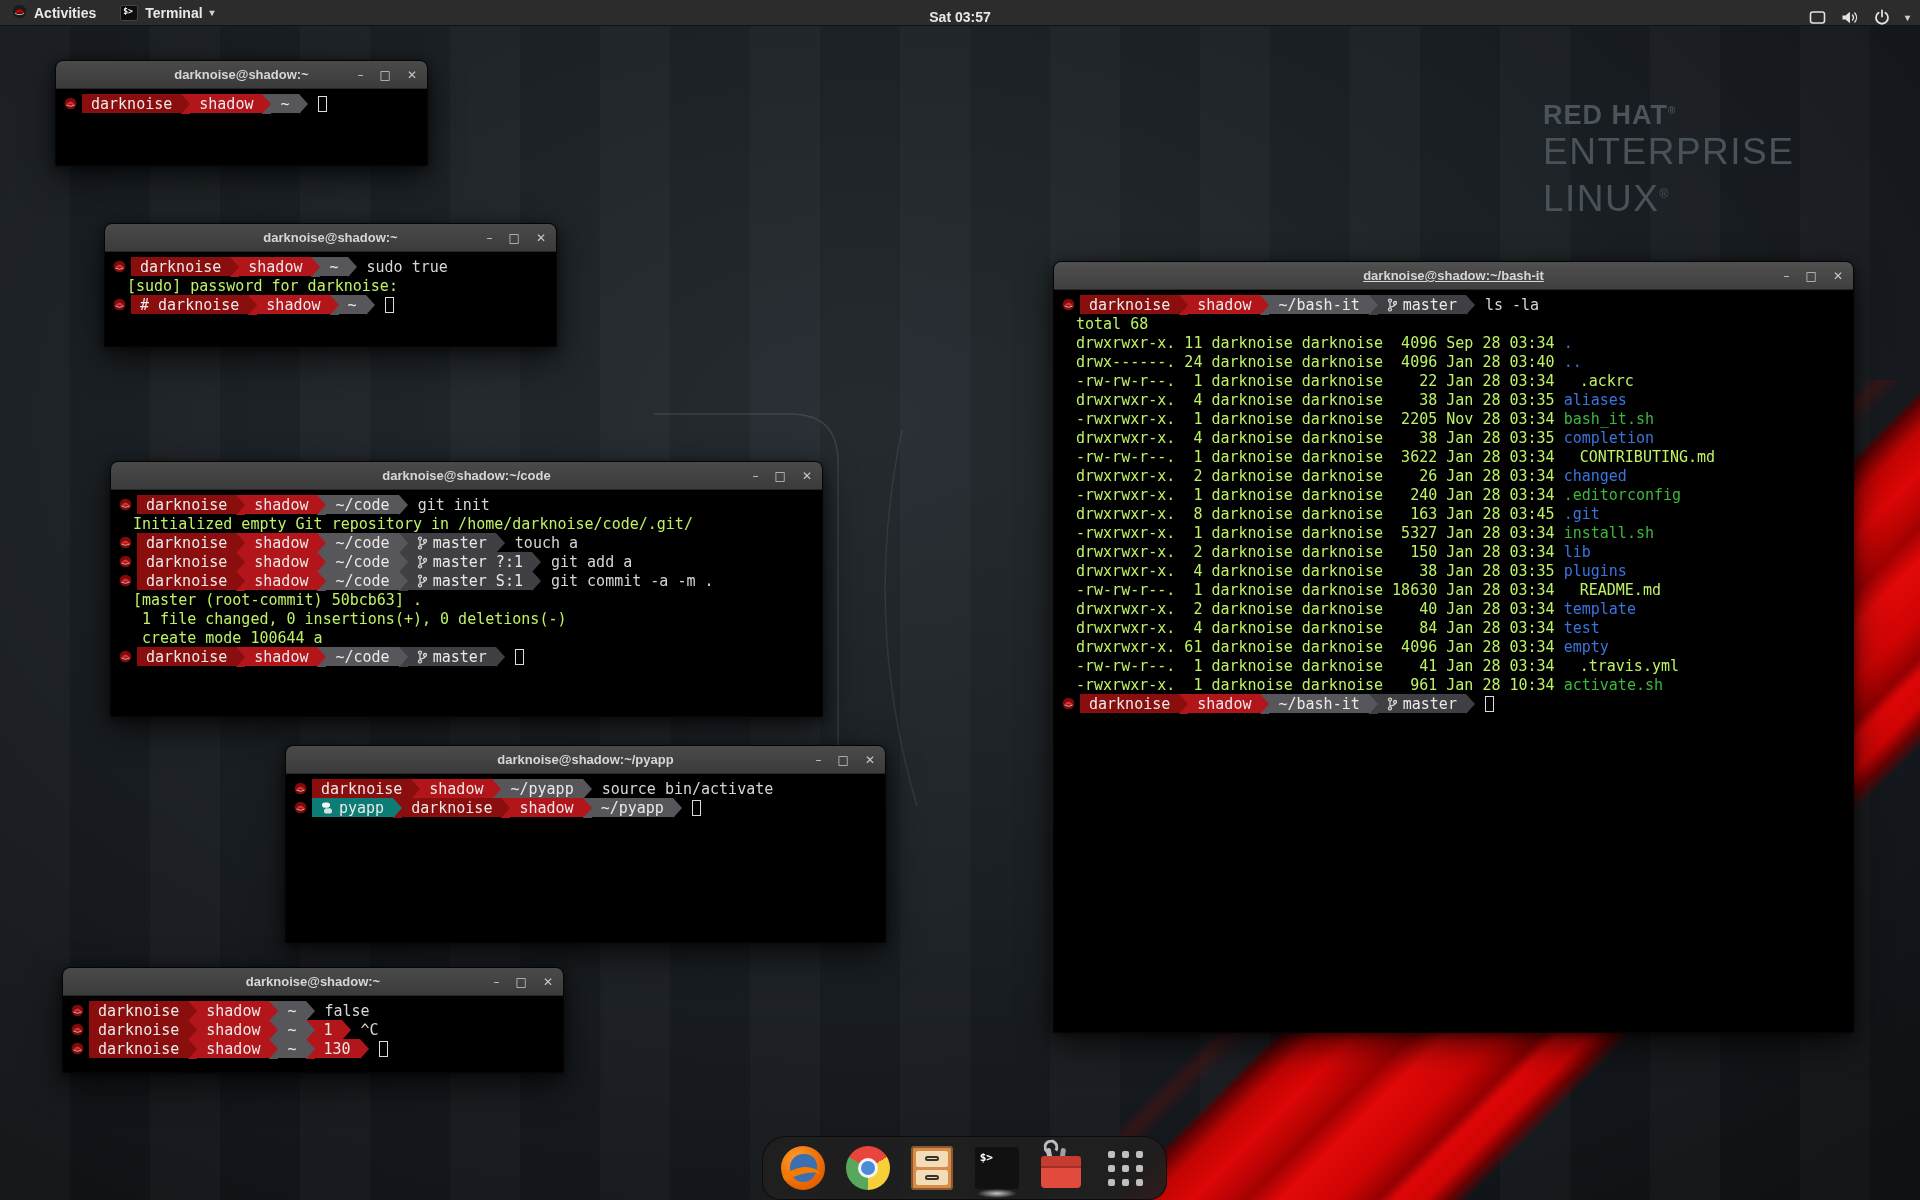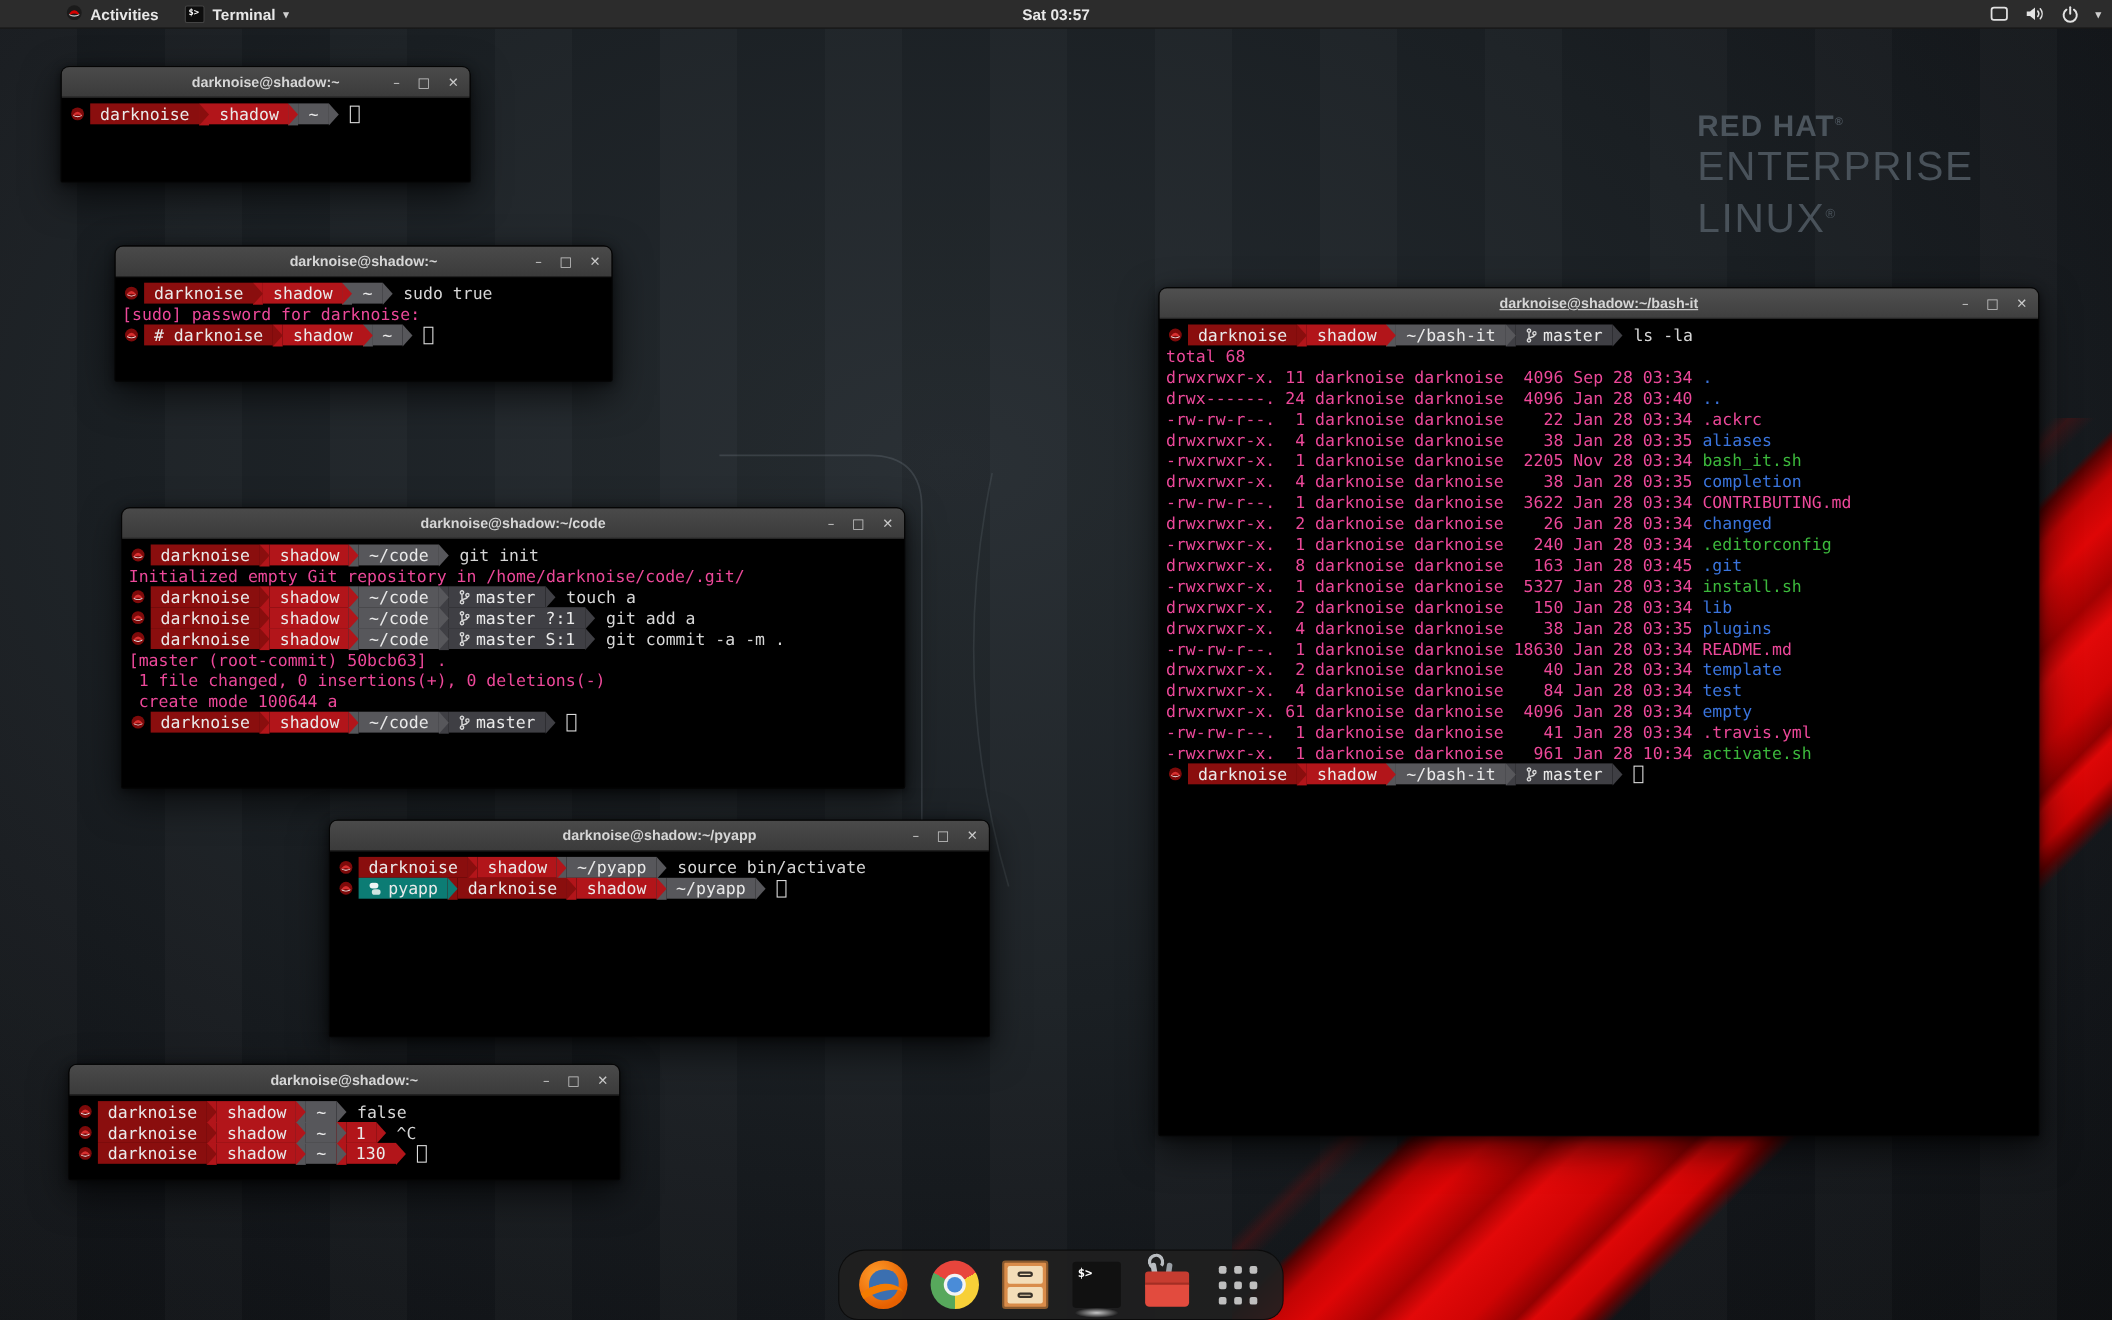--- a/index.html
+++ b/index.html
@@ -19,22 +19,22 @@
   .ribbon { position:absolute; right:0; bottom:0; width:800px; height:820px; pointer-events:none;
     background:linear-gradient(135deg,
       rgba(0,0,0,0) 0%, rgba(0,0,0,0) 46%,
       rgba(150,10,10,0.25) 47%, rgba(0,0,0,0) 48.5%,
       rgba(0,0,0,0) 50%, #550202 50.6%, #c00404 52.5%, #de0606 55%,
       #a30202 58.5%, #e20909 60.5%, #d00404 64%, #930101 66.5%,
       #dd0707 67.5%, #cf0404 69.5%, #6e0101 70.8%, rgba(0,0,0,0) 72%);
   }
   
   .topbar { position:absolute; top:0; left:0; width:100%; height:26px; background:#2c2c2c;
-    border-bottom:1px solid #121212; display:flex; align-items:center; z-index:50;
-    color:#e8e8e8; font-size:14px; font-weight:bold;padding-left:48px; }
+    border-bottom:1px solid #121212; display:flex; align-items:flex-end; z-index:50;
+    color:#e8e8e8; font-size:14px; font-weight:bold; }
   .tb-btn { display:flex; align-items:center; gap:7px; height:100%; padding:0 12px; cursor:default; }
   .tb-appicon { width:18px; height:16px; background:#0d0d0d; border:1px solid #444; border-radius:2px;
     color:#fff; font-family:"DejaVu Sans Mono",monospace; font-size:8px; font-weight:bold;
     display:flex; align-items:flex-start; padding:1px 2px; }
   .tb-clock { position:absolute; left:50%; transform:translateX(-50%); font-weight:bold; }
   .tb-right { position:absolute; right:10px; display:flex; align-items:center; gap:15px; }
   .tb-caret { font-size:10px; color:#cfcfcf; }
   
   .window { position:absolute; background:#000; border:1px solid #050505; border-radius:8px 8px 2px 2px;
     box-shadow:0 12px 34px rgba(0,0,0,0.65), 0 2px 8px rgba(0,0,0,0.5); overflow:hidden; }
@@ -47,21 +47,21 @@
     font-family:"DejaVu Sans", sans-serif; }
   .term-body { padding:5px 6px; font-family:"DejaVu Sans Mono","Liberation Mono",monospace;
     font-size:15px; color:#d6d6d6; }
   .term-line { height:19px; display:flex; align-items:center; white-space:pre; }
   .hat-ico { display:inline-flex; width:14px; margin:0 4px 0 2px; flex:none; }
   .seg { display:inline-flex; align-items:center; height:19px; padding:0 9px; gap:6px; color:#eaeaea; flex:none; }
   .sep { width:0; height:0; border-top:10px solid transparent; border-bottom:10px solid transparent;
     border-left:9px solid #000; flex:none; }
   .cmd { padding-left:10px; color:#d6d6d6; }
   .cursor { display:inline-block; width:9px; height:16px; border:1px solid #dcdcdc; margin-left:10px; flex:none; }
-  .t-default { color:#ec4899; } .t-blue { color:#3a74dd; } .t-green { color:#3cb83c; }
+  .t-default { color:#bef264;margin-left:16px; } .t-blue { color:#3a74dd; } .t-green { color:#3cb83c; }
   
   .branding { position:absolute; left:1543px; top:100px; color:#4b545c; pointer-events:none; }
   .brand-1 { font-size:27px; font-weight:bold; letter-spacing:1px; }
   .brand-1 sup { font-size:10px; }
   .brand-2, .brand-3 { font-size:37px; font-weight:300; letter-spacing:1.5px; line-height:42px;
     font-family:"Liberation Sans", sans-serif; color:#49525a; }
   .brand-3 sup { font-size:12px; }
   
   .dock { position:absolute; left:762px; top:1136px; width:405px; height:64px; background:rgba(32,32,32,0.92);
     border:1px solid rgba(0,0,0,0.6); border-radius:24px 24px 18px 18px; display:flex; align-items:center;
@@ -258,21 +258,21 @@
             </svg></span><span class="seg" style="background: rgb(138, 14, 14);">darknoise</span><span class="sep" style="border-left-color: rgb(138, 14, 14); background: rgb(178, 21, 26);"></span><span class="seg" style="background: rgb(178, 21, 26);">shadow</span><span class="sep" style="border-left-color: rgb(178, 21, 26); background: rgb(87, 87, 91);"></span><span class="seg" style="background: rgb(87, 87, 91);">~/code</span><span class="sep" style="border-left-color: rgb(87, 87, 91); background: rgb(63, 63, 68);"></span><span class="seg" style="background: rgb(63, 63, 68);"><span style="display: inline-flex;"><svg width="10" height="14" viewBox="0 0 10 14">
                 <g stroke="#d8d8d8" stroke-width="1.3" fill="none">
                   <circle cx="3" cy="2.6" r="1.5"></circle>
                   <circle cx="3" cy="11.4" r="1.5"></circle>
                   <circle cx="8" cy="5" r="1.5"></circle>
                   <path d="M3 4.2 v5.6 M8 6.6 C8 9 3.4 8.2 3 9.6"></path>
                 </g>
               </svg></span>master</span><span class="sep" style="border-left-color: rgb(63, 63, 68); background: transparent;"></span><span class="cursor"></span></div>
       </div>
     </div>
-    <div class="window" style="left: 299px; top: 745px; width: 601px; height: 198px;">
+    <div class="window" style="left: 285px; top: 745px; width: 601px; height: 198px;">
       <div class="titlebar">
         <span>darknoise@shadow:~/pyapp</span>
         <div class="win-controls">
           <span class="win-btn">–</span>
           <span class="win-btn">□</span>
           <span class="win-btn">✕</span>
         </div>
       </div>
       <div class="term-body">
         <div class="term-line"><span class="hat-ico"><svg width="13" height="13" viewBox="0 0 20 20">

